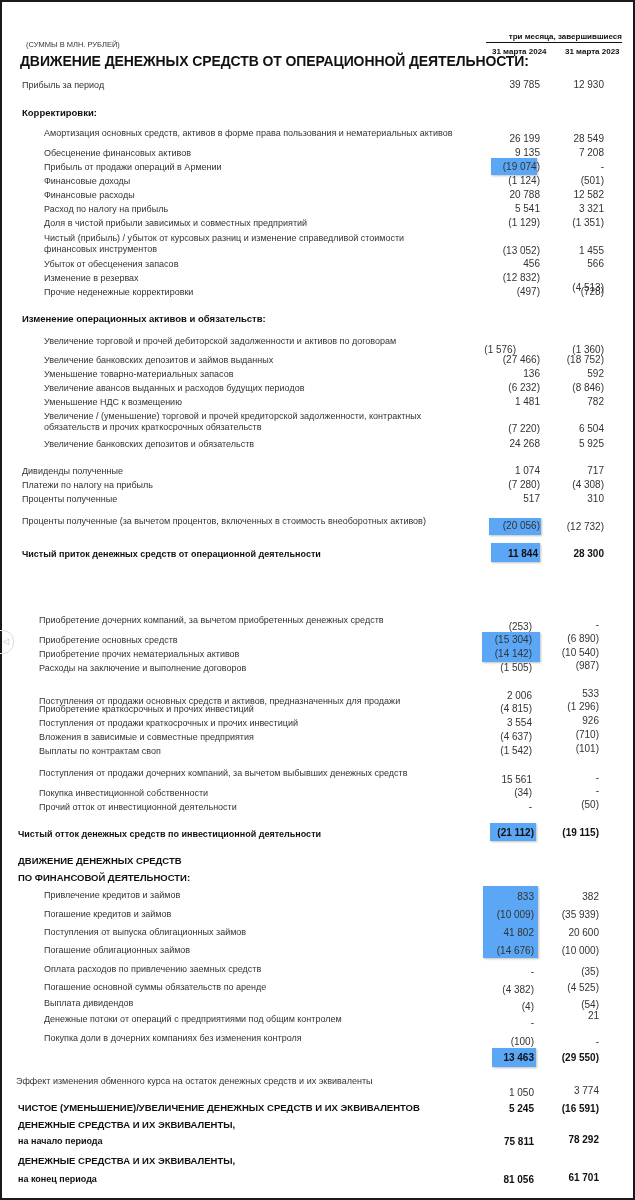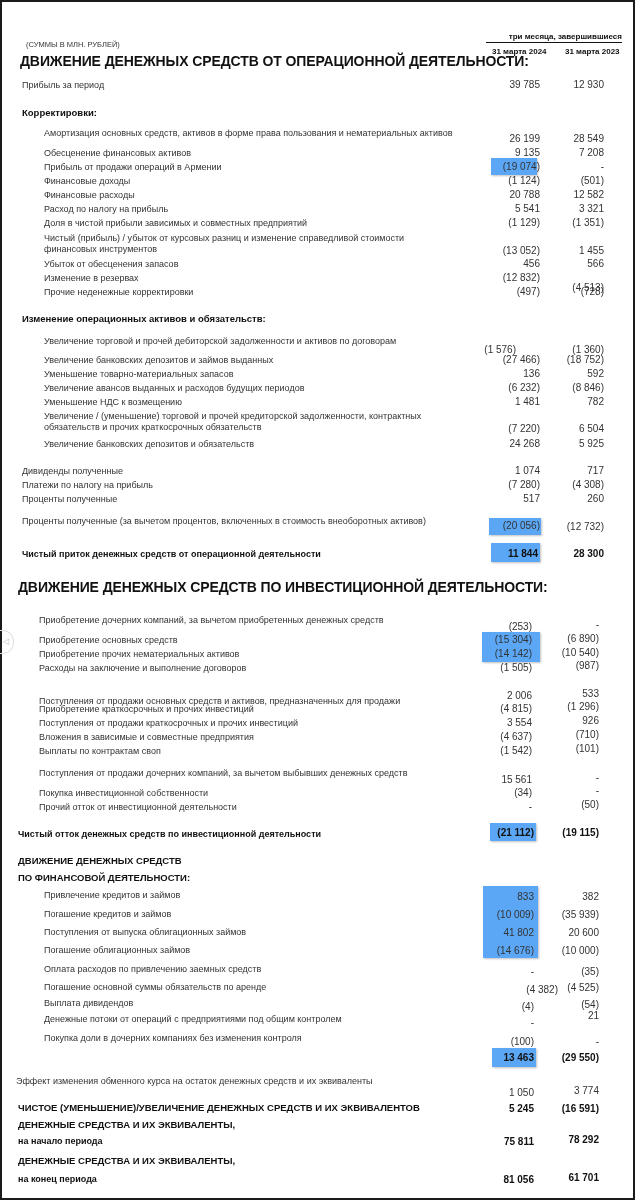--- a/index.html
+++ b/index.html
@@ -113,31 +113,30 @@
 
   <div id="oth">
       <div class="abs row" style="left: 20px; top: 464px;">Дивиденды полученные</div>
       <div class="abs v" style="left: 468px; top: 463px;">1 074</div>
       <div class="abs v" style="left: 532px; top: 463px;">717</div>
       <div class="abs row" style="left: 20px; top: 478px;">Платежи по налогу на прибыль</div>
       <div class="abs v" style="left: 468px; top: 477px;">(7 280)</div>
       <div class="abs v" style="left: 532px; top: 477px;">(4 308)</div>
       <div class="abs row" style="left: 20px; top: 492px;">Проценты полученные</div>
       <div class="abs v" style="left: 468px; top: 491px;">517</div>
-      <div class="abs v" style="left: 532px; top: 491px;">260</div>
+      <div class="abs v" style="left: 532px; top: 491px;">310</div>
       <div class="abs row" style="left: 20px; top: 514px;">Проценты полученные (за вычетом процентов, включенных в стоимость внеоборотных активов)</div>
       <div class="abs v" style="left: 468px; top: 518px;">(20 056)</div>
       <div class="abs v" style="left: 532px; top: 519px;">(12 732)</div>
     </div>
 
   <div class="abs row bold" style="left:20px;top:547px;">Чистый приток денежных средств от операционной деятельности</div>
   <div class="abs v bold" style="left:466px;top:546px;">11 844</div>
   <div class="abs v bold" style="left:532px;top:546px;">28 300</div>
 
-  <div class="abs h-main" style="left:16px;top:577px;">ДВИЖЕНИЕ ДЕНЕЖНЫХ СРЕДСТВ ПО ИНВЕСТИЦИОННОЙ ДЕЯТЕЛЬНОСТИ:</div>
   <div id="inv">
       <div class="abs row" style="left: 37px; top: 613px;">Приобретение дочерних компаний, за вычетом приобретенных денежных средств</div>
       <div class="abs v" style="left: 460px; top: 619px;">(253)</div>
       <div class="abs v" style="left: 527px; top: 617px;">-</div>
       <div class="abs row" style="left: 37px; top: 633px;">Приобретение основных средств</div>
       <div class="abs v" style="left: 460px; top: 632px;">(15 304)</div>
       <div class="abs v" style="left: 527px; top: 631px;">(6 890)</div>
       <div class="abs row" style="left: 37px; top: 647px;">Приобретение прочих нематериальных активов</div>
       <div class="abs v" style="left: 460px; top: 646px;">(14 142)</div>
       <div class="abs v" style="left: 527px; top: 645px;">(10 540)</div>
@@ -185,21 +184,21 @@
       <div class="abs row" style="left: 42px; top: 925px;">Поступления от выпуска облигационных займов</div>
       <div class="abs v" style="left: 462px; top: 925px;">41 802</div>
       <div class="abs v" style="left: 527px; top: 925px;">20 600</div>
       <div class="abs row" style="left: 42px; top: 943px;">Погашение облигационных займов</div>
       <div class="abs v" style="left: 462px; top: 943px;">(14 676)</div>
       <div class="abs v" style="left: 527px; top: 943px;">(10 000)</div>
       <div class="abs row" style="left: 42px; top: 962px;">Оплата расходов по привлечению заемных средств</div>
       <div class="abs v" style="left: 462px; top: 964px;">-</div>
       <div class="abs v" style="left: 527px; top: 964px;">(35)</div>
       <div class="abs row" style="left: 42px; top: 980px;">Погашение основной суммы обязательств по аренде</div>
-      <div class="abs v" style="left: 486px; top: 982px;">(4 382)</div>
+      <div class="abs v" style="left: 462px; top: 982px;">(4 382)</div>
       <div class="abs v" style="left: 527px; top: 980px;">(4 525)</div>
       <div class="abs row" style="left: 42px; top: 996px;">Выплата дивидендов</div>
       <div class="abs v" style="left: 462px; top: 999px;">(4)</div>
       <div class="abs v" style="left: 527px; top: 997px;">(54)</div>
       <div class="abs row" style="left: 42px; top: 1012px;">Денежные потоки от операций с предприятиями под общим контролем</div>
       <div class="abs v" style="left: 462px; top: 1015px;">-</div>
       <div class="abs v" style="left: 527px; top: 1008px;">21</div>
       <div class="abs row" style="left: 42px; top: 1031px;">Покупка доли в дочерних компаниях без изменения контроля</div>
       <div class="abs v" style="left: 462px; top: 1034px;">(100)</div>
       <div class="abs v" style="left: 527px; top: 1034px;">-</div>

